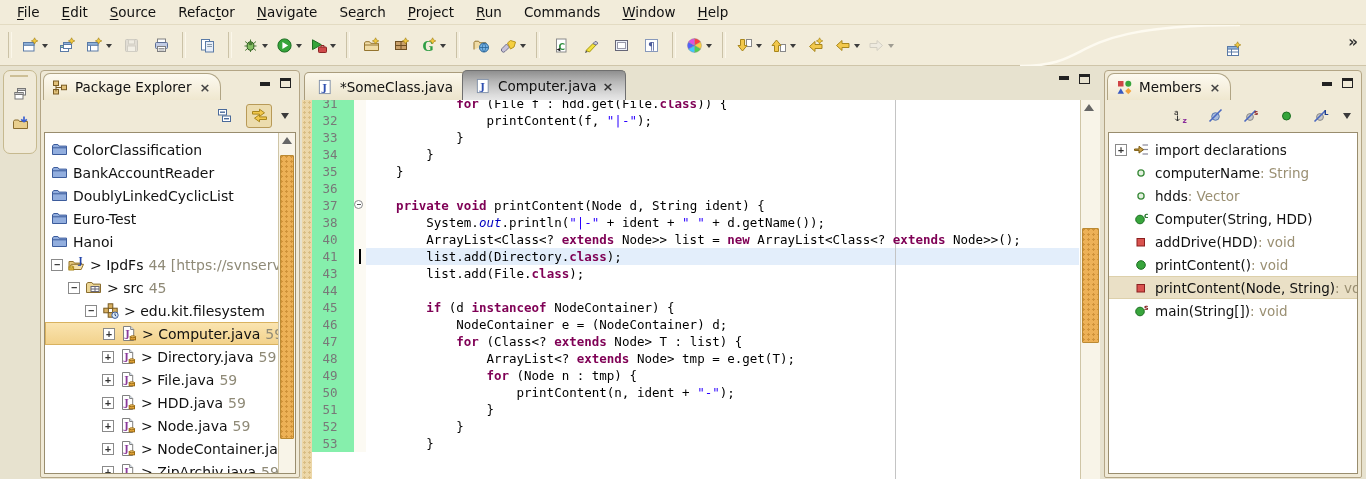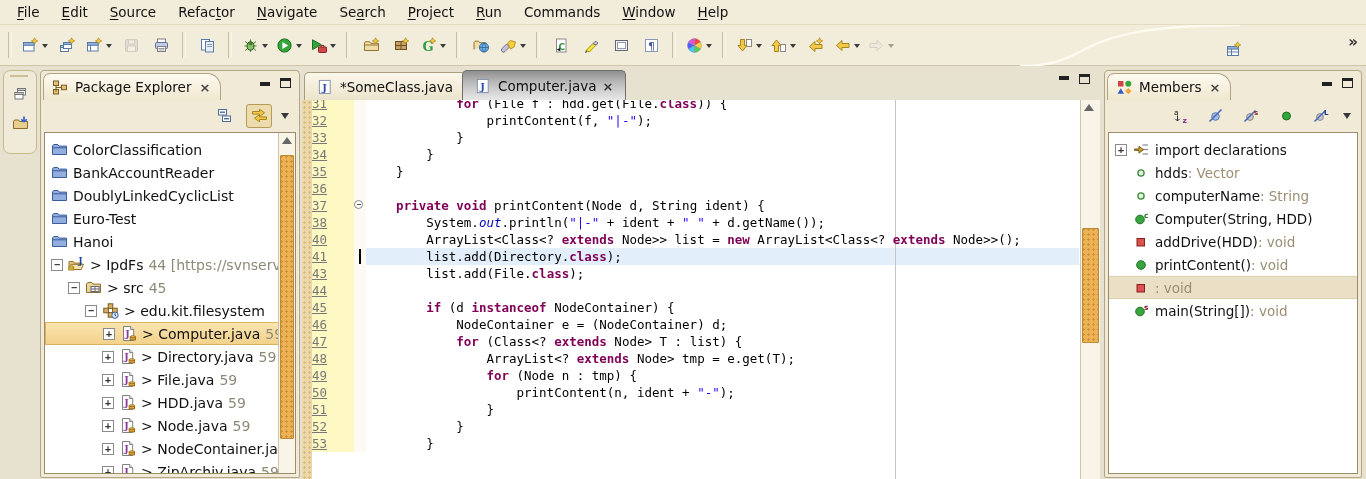--- a/index.html
+++ b/index.html
@@ -73,21 +73,21 @@
   .etab .eclose{font-weight:bold;color:#333;font-size:13px;}
   #etab-minmax{position:absolute;right:10px;top:8px;display:flex;gap:10px;}
   #econtent{position:absolute;left:0;top:34px;right:0;bottom:0;background:#fff;overflow:hidden;}
   #diffruler{position:absolute;left:0;top:0;bottom:0;width:10px;background:#ecd7a8;
              background-image:radial-gradient(circle,#d9bd83 1px,rgba(0,0,0,0) 1.2px);background-size:5px 5px;z-index:3;}
   #printmargin{position:absolute;left:593px;top:0;bottom:0;width:1px;background:#c4c4c4;z-index:1;}
   #curline{position:absolute;left:46px;width:731px;height:17px;background:#e3eefb;z-index:0;}
   #caret{position:absolute;left:57px;width:2px;height:15px;background:#000;z-index:4;}
   #ecode{position:absolute;left:0;top:-5px;right:19px;z-index:2;}
   .crow{height:17px;display:flex;align-items:stretch;font:12.5px/17px "DejaVu Sans Mono","Liberation Mono",monospace;}
-  .crow .num{flex:0 0 36px;margin-left:10px;text-align:left;padding-right:6px;color:#787878;background:#fef9c3;text-decoration:underline;}
+  .crow .num{flex:0 0 36px;margin-left:10px;text-align:center;padding-right:6px;color:#787878;background:#86efac;}
   .crow .fold{flex:0 0 12px;background:#fcfaf3;position:relative;}
   .foldmark{position:absolute;left:0px;top:3px;width:9px;height:9px;border:1px solid #8a8a8a;border-radius:50%;background:#fff;box-sizing:border-box;}
   .foldmark::after{content:"";position:absolute;left:1.5px;top:3px;width:4px;height:1px;background:#555;}
   .crow .ctext{flex:1;white-space:pre;color:#000;}
   .k{color:#7f0055;font-weight:bold;}
   .s{color:#2a00ff;}
   .it{color:#0000c0;font-style:italic;}
   #esbar{position:absolute;right:0;top:0;bottom:0;width:19px;background:#f8f4e8;border-left:1px solid #cfc5a6;z-index:5;}
   
   .mrow{height:23px;display:flex;align-items:center;white-space:nowrap;overflow:hidden;padding-left:6px;font-size:13.5px;}
@@ -830,30 +830,30 @@
                   </g>
                   <path d="M1.5 10h4.5V7.3l4.5 3.4-4.5 3.4v-2.7H1.5z" fill="#caa24a" stroke="#7a5a10" transform="translate(0,-2)"></path>
                 </svg></span>
               <span>import declarations</span>
             </div>
             <div class="mrow">
               <span class="mtoggle blank"></span>
               <span class="micon"><svg viewBox="0 0 17 17">
                   <circle cx="8" cy="9" r="3.1" fill="#e4f2e0" stroke="#3a8a3a" stroke-width="1.3"></circle>
                 </svg></span>
-              <span>hdds</span>
-              <span class="mtype"> : Vector<hdd></hdd></span>
+              <span>computerName</span>
+              <span class="mtype"> : String</span>
             </div>
             <div class="mrow">
               <span class="mtoggle blank"></span>
               <span class="micon"><svg viewBox="0 0 17 17">
                   <circle cx="8" cy="9" r="3.1" fill="#e4f2e0" stroke="#3a8a3a" stroke-width="1.3"></circle>
                 </svg></span>
-              <span>computerName</span>
-              <span class="mtype"> : String</span>
+              <span>hdds</span>
+              <span class="mtype"> : Vector<hdd></hdd></span>
             </div>
             <div class="mrow">
               <span class="mtoggle blank"></span>
               <span class="micon"><svg viewBox="0 0 17 17">
                   <circle cx="7" cy="9.5" r="4.3" fill="#38a53c" stroke="#1c6e22"></circle>
                   <text x="11" y="7.5" font-size="7.5" font-weight="bold" fill="#1c6e22" font-family="DejaVu Sans,sans-serif">c</text>
                 </svg></span>
               <span>Computer(String, HDD)</span>
             </div>
             <div class="mrow">
@@ -870,20 +870,21 @@
                   <circle cx="8" cy="9" r="4.3" fill="#38a53c" stroke="#1c6e22"></circle>
                 </svg></span>
               <span>printContent()</span>
               <span class="mtype"> : void</span>
             </div>
             <div class="mrow sel">
               <span class="mtoggle blank"></span>
               <span class="micon"><svg viewBox="0 0 17 17">
                   <rect x="4" y="5.5" width="7.5" height="7.5" fill="#d9534f" stroke="#8a1f1f"></rect>
                 </svg></span>
+              <span>printContent(Node, String)</span>
               <span class="mtype"> : void</span>
             </div>
             <div class="mrow">
               <span class="mtoggle blank"></span>
               <span class="micon"><svg viewBox="0 0 17 17">
                   <circle cx="7" cy="9.5" r="4.3" fill="#38a53c" stroke="#1c6e22"></circle>
                   <text x="11" y="7.5" font-size="7.5" font-weight="bold" fill="#7a1010" font-family="DejaVu Sans,sans-serif">s</text>
                 </svg></span>
               <span>main(String[])</span>
               <span class="mtype"> : void</span>

